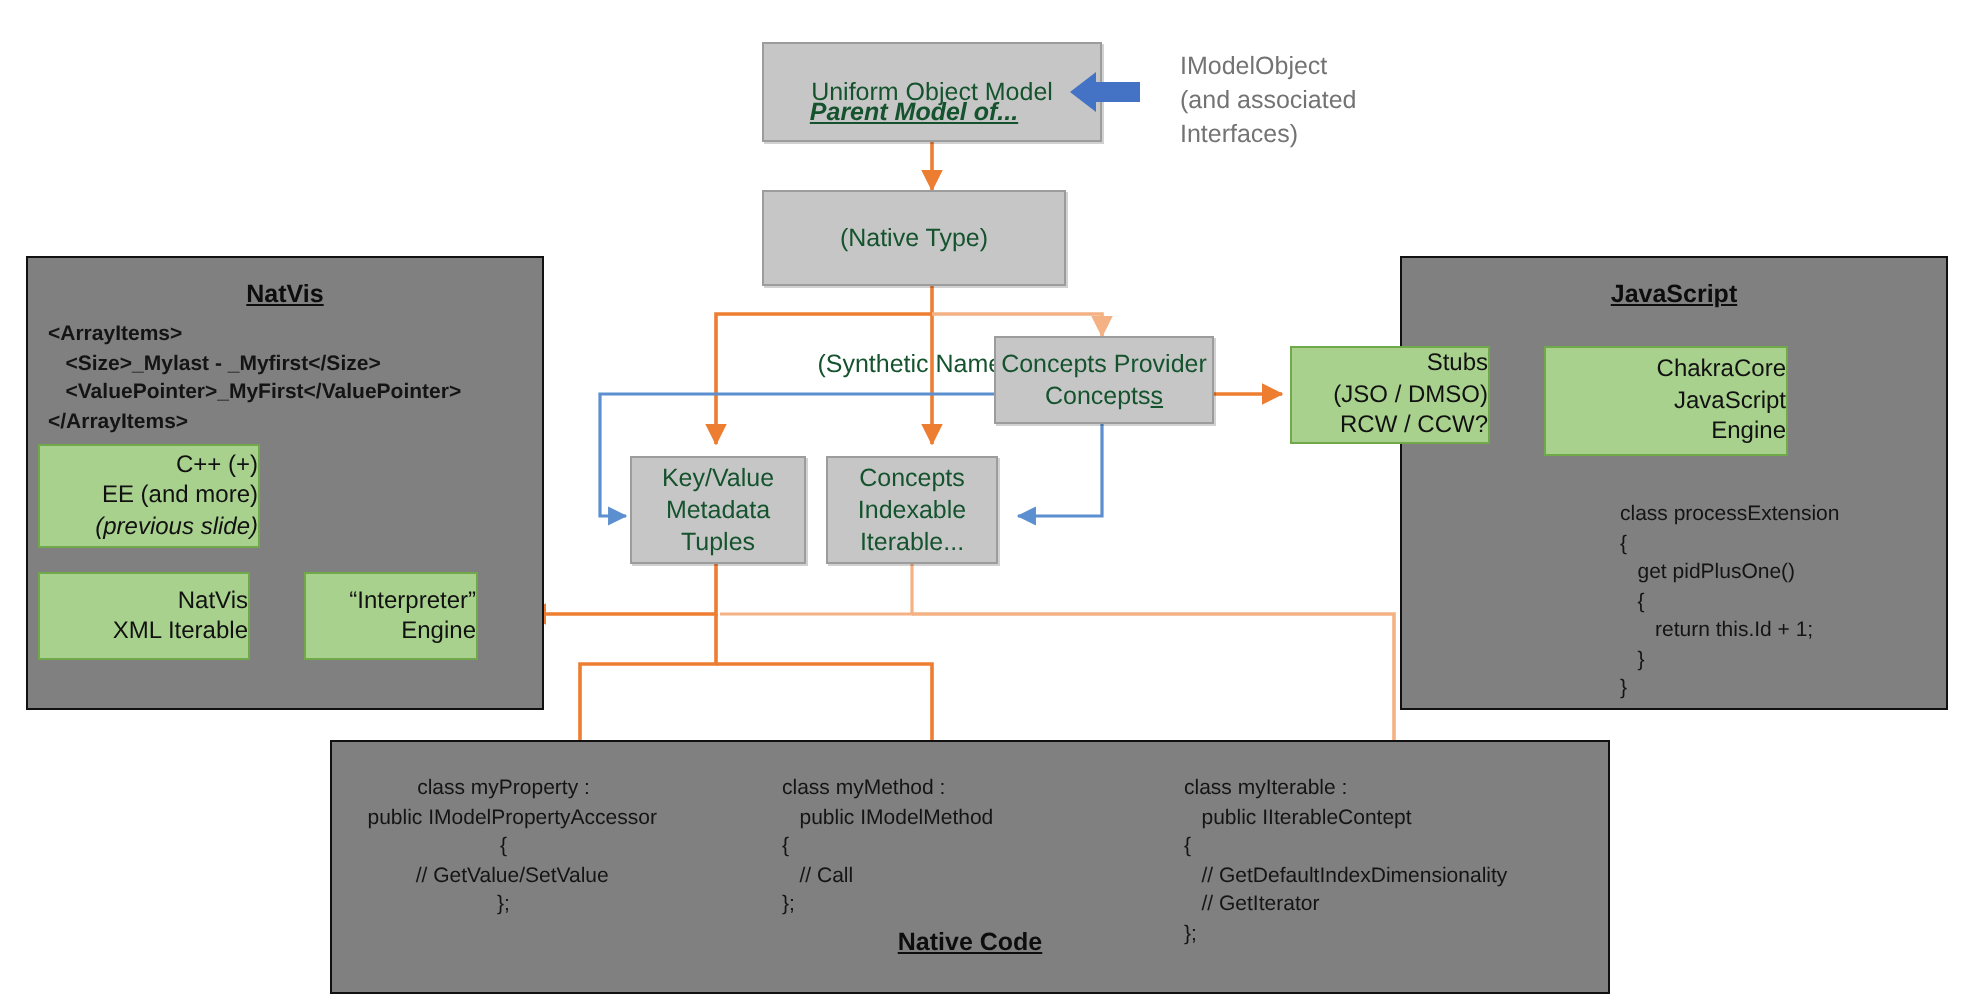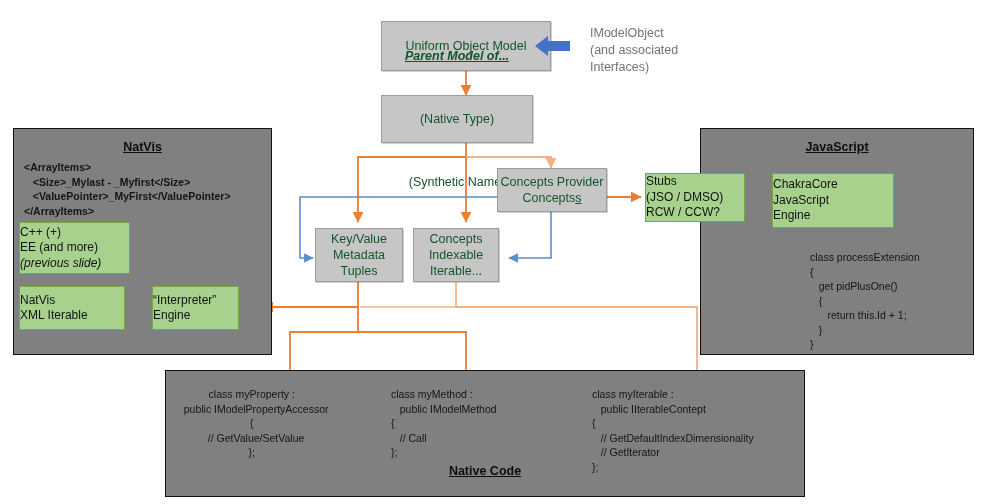--- a/index.html
+++ b/index.html
@@ -61,26 +61,27 @@
     text-align: center;
     box-shadow: 1px 1px 0 rgba(0,0,0,0.18);
   }
   .greenbox {
     position: absolute;
     background: #a9d18e;
     border: 1.5px solid #6fa94a;
     box-sizing: border-box;
     display: flex;
     flex-direction: column;
-    align-items: flex-start;
+    align-items: flex-end;
     justify-content: center;
     font-size: 12px;
     color: #111111;
     line-height: 15.5px;
     text-align: center;
+    padding-left: 12px;
   }
   .gbox .line, .greenbox .line { display: block; }
   .ital { font-style: italic; }
   .bold-u { font-weight: bold; font-style: italic; text-decoration: underline; }
   .underline-s { text-decoration: underline; }
   .note {
     position: absolute;
     font-size: 12.5px;
     color: #737373;
     line-height: 17px;

